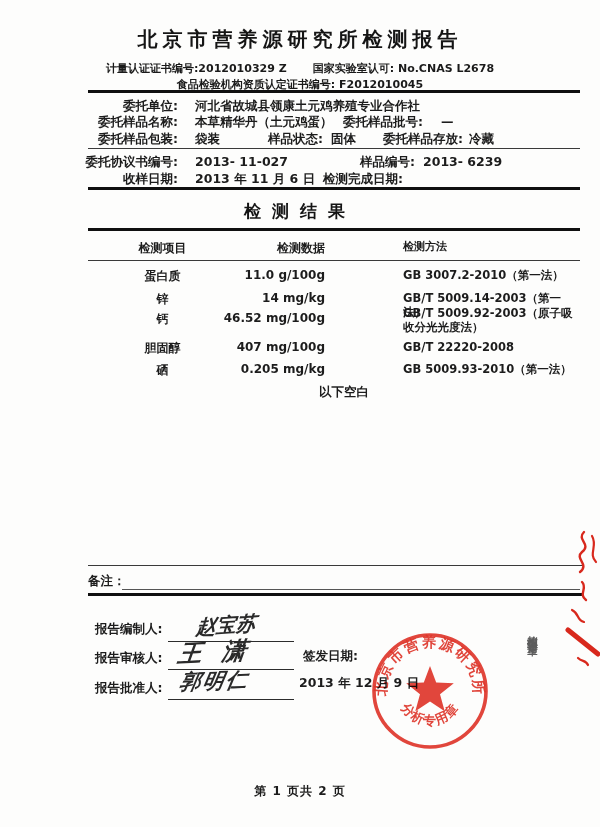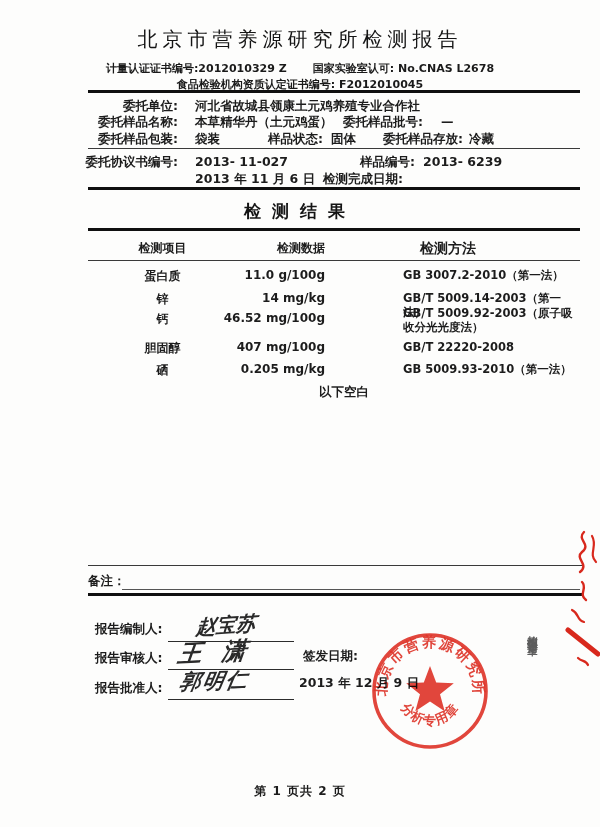--- a/index.html
+++ b/index.html
@@ -3,21 +3,21 @@
 <meta charset="utf-8">
 <style>
   html,body{margin:0;padding:0;background:#9a9a9a;}
   .page{
     position:relative;width:600px;height:827px;margin:0 auto;
     background:#fdfdfc;color:#1d1d1d;overflow:hidden;
     font-family:"DejaVu Sans","Liberation Sans",sans-serif;
   }
   .abs{position:absolute;}
   .ctr{left:0;width:600px;text-align:center;}
-  .doc-title{top:26px;font-size:20px;font-weight:400;letter-spacing:5px;color:#151515;}
+  .doc-title{top:26px;font-size:20px;font-weight:700;letter-spacing:5px;color:#151515;}
   .cert-line{top:61px;font-size:11px;font-weight:700;color:#1a1a1a;}
   .cert-line .gap{display:inline-block;width:26px;}
   .cert-line2{top:77px;font-size:11px;font-weight:700;color:#1a1a1a;}
   .rule{position:absolute;background:#101010;}
   .rule.thick{height:2.5px;}
   .rule.thin{height:1px;background:#3a3a3a;}
   .info-row{position:absolute;left:0;width:600px;height:16px;font-size:12.5px;font-weight:600;color:#1c1c1c;white-space:nowrap;}
   .ilabel{position:absolute;text-align:right;}
   .ival{position:absolute;text-align:left;margin-left:13px;}
   .sec-title{top:200px;font-size:17px;font-weight:700;letter-spacing:11px;color:#141414;}
@@ -77,33 +77,34 @@
 
   <div class="rule thin" style="top:148px;left:88px;width:492px;"></div>
 
   <div class="info-row" style="top:154px;">
     <span class="ilabel" style="left:60px;width:118px;">委托协议书编号:</span>
     <span class="ival" style="left:182px;">2013- 11-027</span>
     <span class="ival" style="left:347px;">样品编号:</span>
     <span class="ival" style="left:410px;">2013- 6239</span>
   </div>
   <div class="info-row" style="top:171px;">
+    <span class="ilabel" style="left:60px;width:118px;">收样日期:</span>
     <span class="ival" style="left:182px;">2013 年 11 月 6 日</span>
     <span class="ival" style="left:310px;">检测完成日期:</span>
   </div>
 
   <div class="rule thick" style="top:187px;left:88px;width:492px;"></div>
 
   <div class="abs ctr sec-title">检测结果</div>
   <div class="rule thick" style="top:228px;left:88px;width:492px;"></div>
 
   <div class="trow" style="top:240px;">
     <span class="c-item">检测项目</span>
     <span class="c-val" style="text-align:right;">检测数据</span>
-    <span class="c-meth" style="font-size:14px;margin-left:17px;">检测方法</span>
+    <span class="c-meth" style="font-size:11px;">检测方法</span>
   </div>
   <div class="rule thin" style="top:260px;left:88px;width:492px;"></div>
 
   <div class="trow" style="top:268px;">
     <span class="c-item">蛋白质</span>
     <span class="c-val">11.0 g/100g</span>
     <span class="c-meth">GB 3007.2-2010（第一法）</span>
   </div>
   <div class="trow" style="top:291px;">
     <span class="c-item">锌</span>

